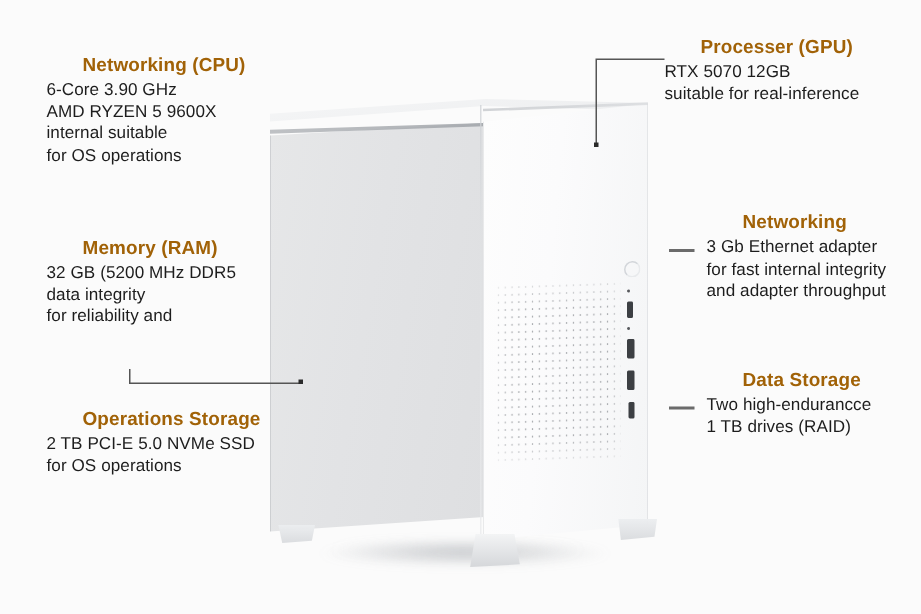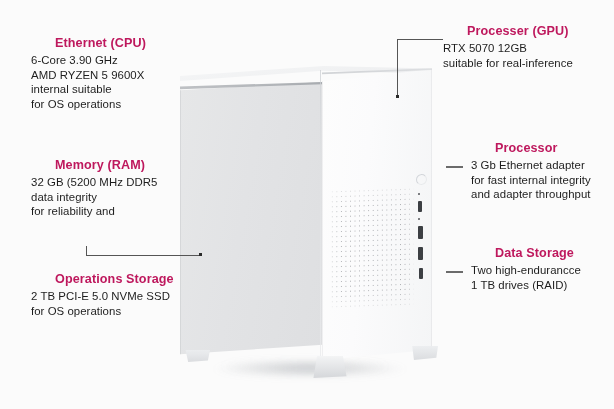--- a/index.html
+++ b/index.html
@@ -10,21 +10,21 @@
     overflow:hidden;
     position:relative;
     -webkit-font-smoothing:antialiased;
   }
   #stage{position:absolute;inset:0;}
 
   
   .callout{position:absolute;color:#1b1b1b;}
   .callout .ttl{
     font-size:12.6px;font-weight:bold;letter-spacing:.1px;
-    line-height:15px;margin-bottom:2px;color:#be185d;padding-left:24px;
+    line-height:15px;margin-bottom:2px;color:#a16207;padding-left:24px;
   }
   .callout .ln{
     font-size:11.4px;line-height:14.6px;letter-spacing:.05px;color:#1d1d1d;
     white-space:nowrap;
   }
 
   #cpu{left:31px;top:36px;}
   #ram{left:31px;top:158px;}
   #opsto{left:31px;top:272px;}
   #gpu{left:443px;top:24px;}
@@ -157,21 +157,21 @@
   <div class="dot" style="left:396px;top:95px;"></div>
 
   <div class="lead" style="left:86px;top:246px;width:1.2px;height:10px;"></div>
   <div class="lead" style="left:86px;top:255px;width:115px;height:1.2px;"></div>
   <div class="dot" style="left:199px;top:253px;"></div>
 
   <div class="dash" style="left:446px;top:166px;"></div>
   <div class="dash" style="left:446px;top:271px;"></div>
 
   <div class="callout" id="cpu">
-    <div class="ttl">Ethernet (CPU)</div>
+    <div class="ttl">Networking (CPU)</div>
     <div class="ln">6-Core 3.90 GHz</div>
     <div class="ln">AMD RYZEN 5 9600X</div>
     <div class="ln">internal suitable</div>
     <div class="ln">for OS operations</div>
   </div>
 
   <div class="callout" id="ram">
     <div class="ttl">Memory (RAM)</div>
     <div class="ln">32 GB (5200 MHz DDR5</div>
     <div class="ln">data integrity</div>
@@ -184,21 +184,21 @@
     <div class="ln">for OS operations</div>
   </div>
 
   <div class="callout" id="gpu">
     <div class="ttl">Processer (GPU)</div>
     <div class="ln">RTX 5070 12GB</div>
     <div class="ln">suitable for real-inference</div>
   </div>
 
   <div class="callout" id="net">
-    <div class="ttl">Processor</div>
+    <div class="ttl">Networking</div>
     <div class="ln">3 Gb Ethernet adapter</div>
     <div class="ln">for fast internal integrity</div>
     <div class="ln">and adapter throughput</div>
   </div>
 
   <div class="callout" id="dsto">
     <div class="ttl">Data Storage</div>
     <div class="ln">Two high-endurancce</div>
     <div class="ln">1 TB drives (RAID)</div>
   </div>

